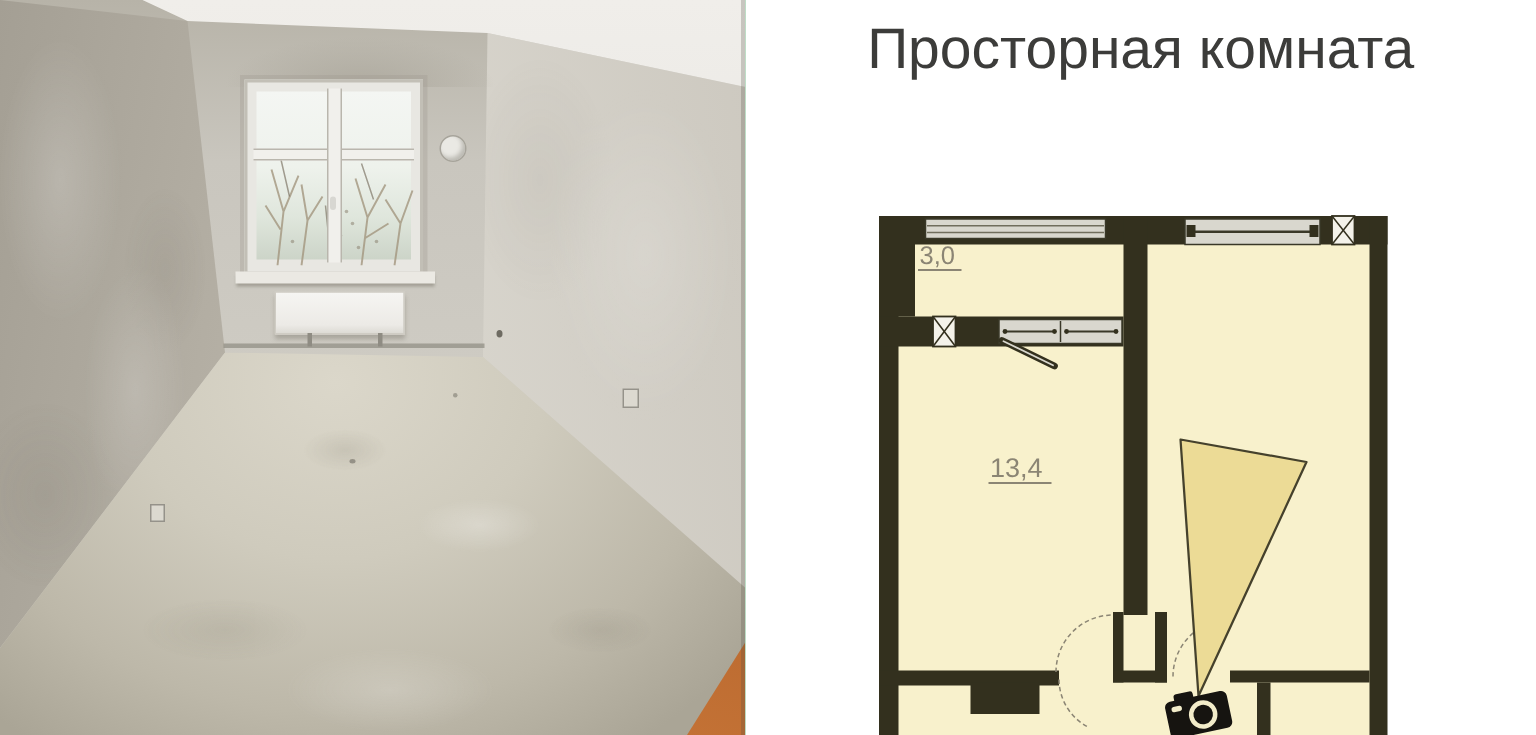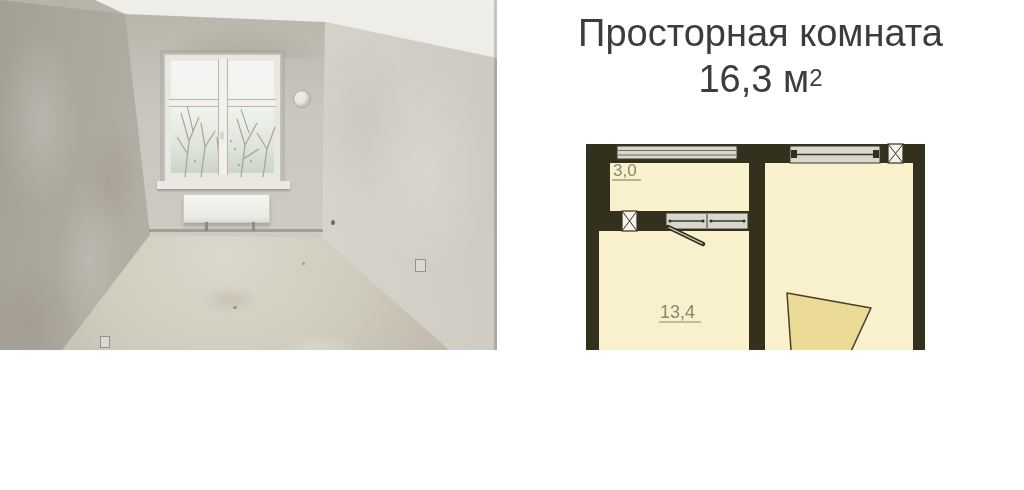--- a/index.html
+++ b/index.html
@@ -1,16 +1,16 @@
 <!DOCTYPE html>
 <html><head>
 <meta charset="utf-8">
 <style>
   html,body{margin:0;padding:0;background:#fff;}
-  .stage{position:relative;width:1024px;height:350px;background:#22c55e;overflow:hidden;
+  .stage{position:relative;width:1024px;height:490px;background:#22c55e;overflow:hidden;
          font-family:"Liberation Sans",sans-serif;}
   
   .photo{position:absolute;left:0;top:0;width:497px;height:490px;overflow:hidden;
          background:linear-gradient(180deg,#b7b3a8 0%,#c9c6be 22%,#cfccc4 55%,#c6c3ba 100%);}
   .ph{position:absolute;left:0;top:0;width:100%;height:100%;}
   .ph-left{background:linear-gradient(100deg,#a49f94 0%,#b3aea3 30%,#c6c1b5 68%,#d3cec3 100%);
            clip-path:polygon(0 0,125px 14px,150px 235px,0 432px);}
   .ph-left-tex{clip-path:polygon(0 0,125px 14px,150px 235px,0 432px);opacity:.55;
       background-image:radial-gradient(60px 140px at 40px 120px,rgba(255,255,255,.35),transparent 70%),
                        radial-gradient(50px 120px at 90px 260px,rgba(255,255,255,.3),transparent 70%),
@@ -123,21 +123,20 @@
     <div class="speck" style="left:233px;top:306px;width:4px;height:3px;opacity:.6;"></div>
     <div class="speck" style="left:302px;top:262px;width:3px;height:3px;opacity:.5;"></div>
 
     <div class="orange-corner"></div>
     <div class="photo-edge"></div>
   </div>
 
   <div class="right-panel">
     <div class="title">
       <div>Просторная комната</div>
-      <div><span>16,3 м</span><sup>2</sup></div>
     </div>
   </div>
 
   <svg class="plan-svg" width="1024" height="490" viewBox="0 0 1024 490">
 
     <rect x="593" y="150" width="322" height="340" fill="#f8f1cc"></rect>
 
     <g fill="#33301e">
       <rect x="586" y="144" width="339" height="19"></rect>
       <rect x="586" y="144" width="13" height="346"></rect>

